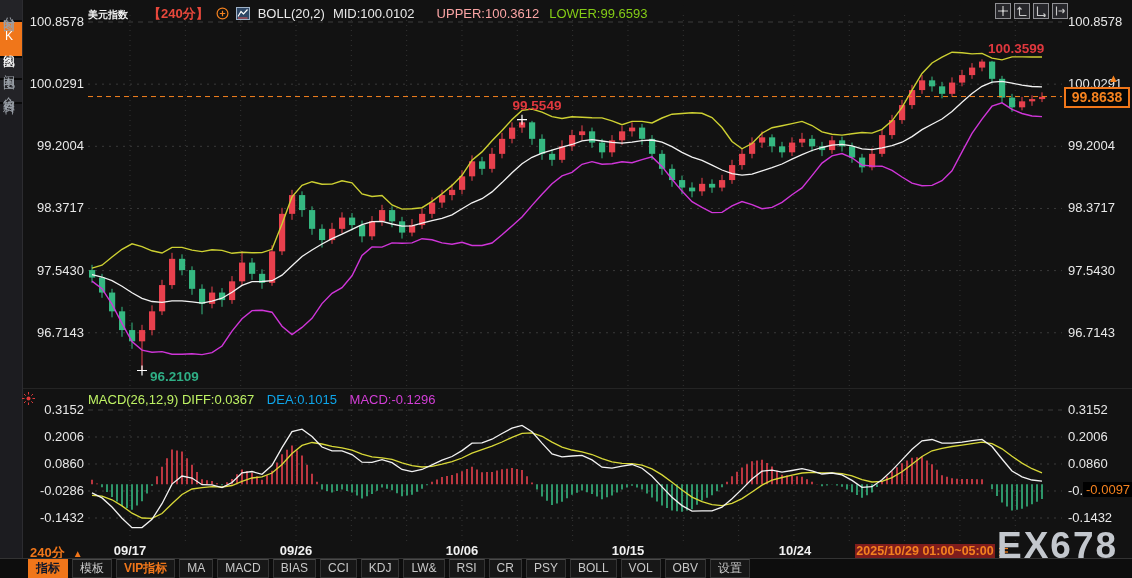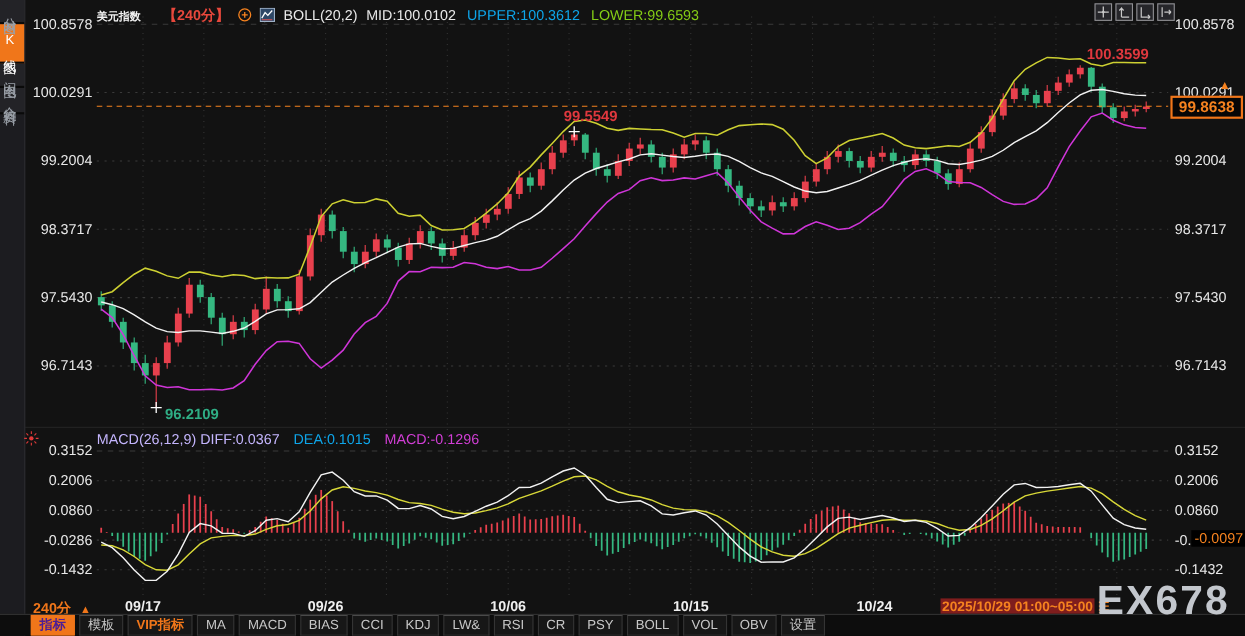--- a/index.html
+++ b/index.html
@@ -9,49 +9,49 @@
   
   .sidebar{position:absolute;left:0;top:0;width:22px;height:578px;background:#1c1c20;border-right:1px solid #2c2c30;z-index:5;}
   .side-item{width:22px;padding:7px 0;background:#232327;color:#9aa0a8;font-size:12px;text-align:center;
              writing-mode:vertical-lr;text-orientation:upright;letter-spacing:2px;border-bottom:2px solid #0a0a0a;cursor:pointer;}
   .side-item.active{background:#f0761a;color:#fff;}
   
   .chart-header{position:absolute;left:88px;top:5px;height:17px;line-height:17px;white-space:nowrap;z-index:6;font-size:13px;}
   .chart-header .sym{color:#f2f2f2;font-weight:bold;font-size:10px;}
   .chart-header .per{color:#e8483c;margin-left:20px;font-weight:bold;}
   .chart-header .w{color:#e9e9e9;margin-left:8px;}
-  .chart-header .yel{color:#0ea5e9;margin-left:10px;}
+  .chart-header .yel{color:#fca5a5;margin-left:22px;}
   .chart-header .mag{color:#84cc16;margin-left:10px;}
   .hicon{display:inline-block;vertical-align:-2px;margin-left:7px;}
   
   .tr-icons{position:absolute;left:995px;top:3px;display:flex;gap:3px;z-index:6;}
   .tr-btn{width:14px;height:14px;background:#26262a;border:1px solid #8f8f93;display:flex;align-items:center;justify-content:center;cursor:pointer;}
   
   .macd-header{position:absolute;left:88px;top:392px;height:15px;line-height:15px;font-size:13px;white-space:nowrap;z-index:6;}
-  .macd-header .w{color:#c4b5fd;}
+  .macd-header .w{color:#bef264;}
   .macd-header .yel{color:#0ea5e9;margin-left:9px;}
   .macd-header .mag{color:#d23ed6;margin-left:9px;}
   
   .price-tag{position:absolute;left:1064px;top:87px;width:62px;height:17px;background:#060606;border:2px solid #f0761a;
              color:#f5821f;font-size:14px;font-weight:bold;text-align:center;line-height:17px;z-index:7;}
   .price-tag-arrow{position:absolute;left:1108px;top:72px;color:#f5821f;font-size:11px;z-index:7;}
   .macd-tag{position:absolute;left:1063px;top:482px;width:55px;height:15px;background:#000;color:#f5821f;
             font-size:13px;line-height:15px;padding-left:3px;z-index:7;margin-left:20px;}
   
   .period-label{position:absolute;left:30px;top:544px;color:#f0761a;font-size:13px;font-weight:bold;z-index:6;cursor:pointer;}
   .period-label .tri{font-size:10px;margin-left:8px;}
   .date-tag{position:absolute;left:855px;top:544px;width:140px;height:15px;background:#7f1d1d;color:#f5821f;
             font-size:12.5px;font-weight:bold;text-align:center;line-height:15px;z-index:6;}
   .session-icon{position:absolute;left:997px;top:545px;z-index:6;}
   
   .toolbar-strip{position:absolute;left:0;top:558px;width:1132px;height:20px;background:#0d0d0d;border-top:1px solid #333;z-index:6;}
   .toolbar{position:absolute;left:28px;top:559px;display:flex;gap:4px;z-index:7;}
   .tb-btn{height:17px;line-height:17px;padding:0 7px;font-size:12px;color:#c8c8c8;background:#171717;
           border:1px solid #343434;border-top-color:#4a4a4a;cursor:pointer;white-space:nowrap;}
-  .tb-btn.active{background:#f0761a;color:#4c1d95;border-color:#f0761a;font-weight:bold;}
+  .tb-btn.active{background:#f0761a;color:#0f172a;border-color:#f0761a;font-weight:bold;}
   .tb-btn.vip{color:#f0761a;font-weight:bold;}
   
   .watermark{position:absolute;left:997px;top:525px;font-size:37px;font-weight:600;color:#c3c7cd;
              letter-spacing:2px;z-index:30;}
   .hsep{position:absolute;left:22px;right:0;height:1px;background:#242424;z-index:4;}
   .sun-icon{position:absolute;left:21px;top:391px;z-index:6;cursor:pointer;}
 </style>
 </head>
 <body>
 

